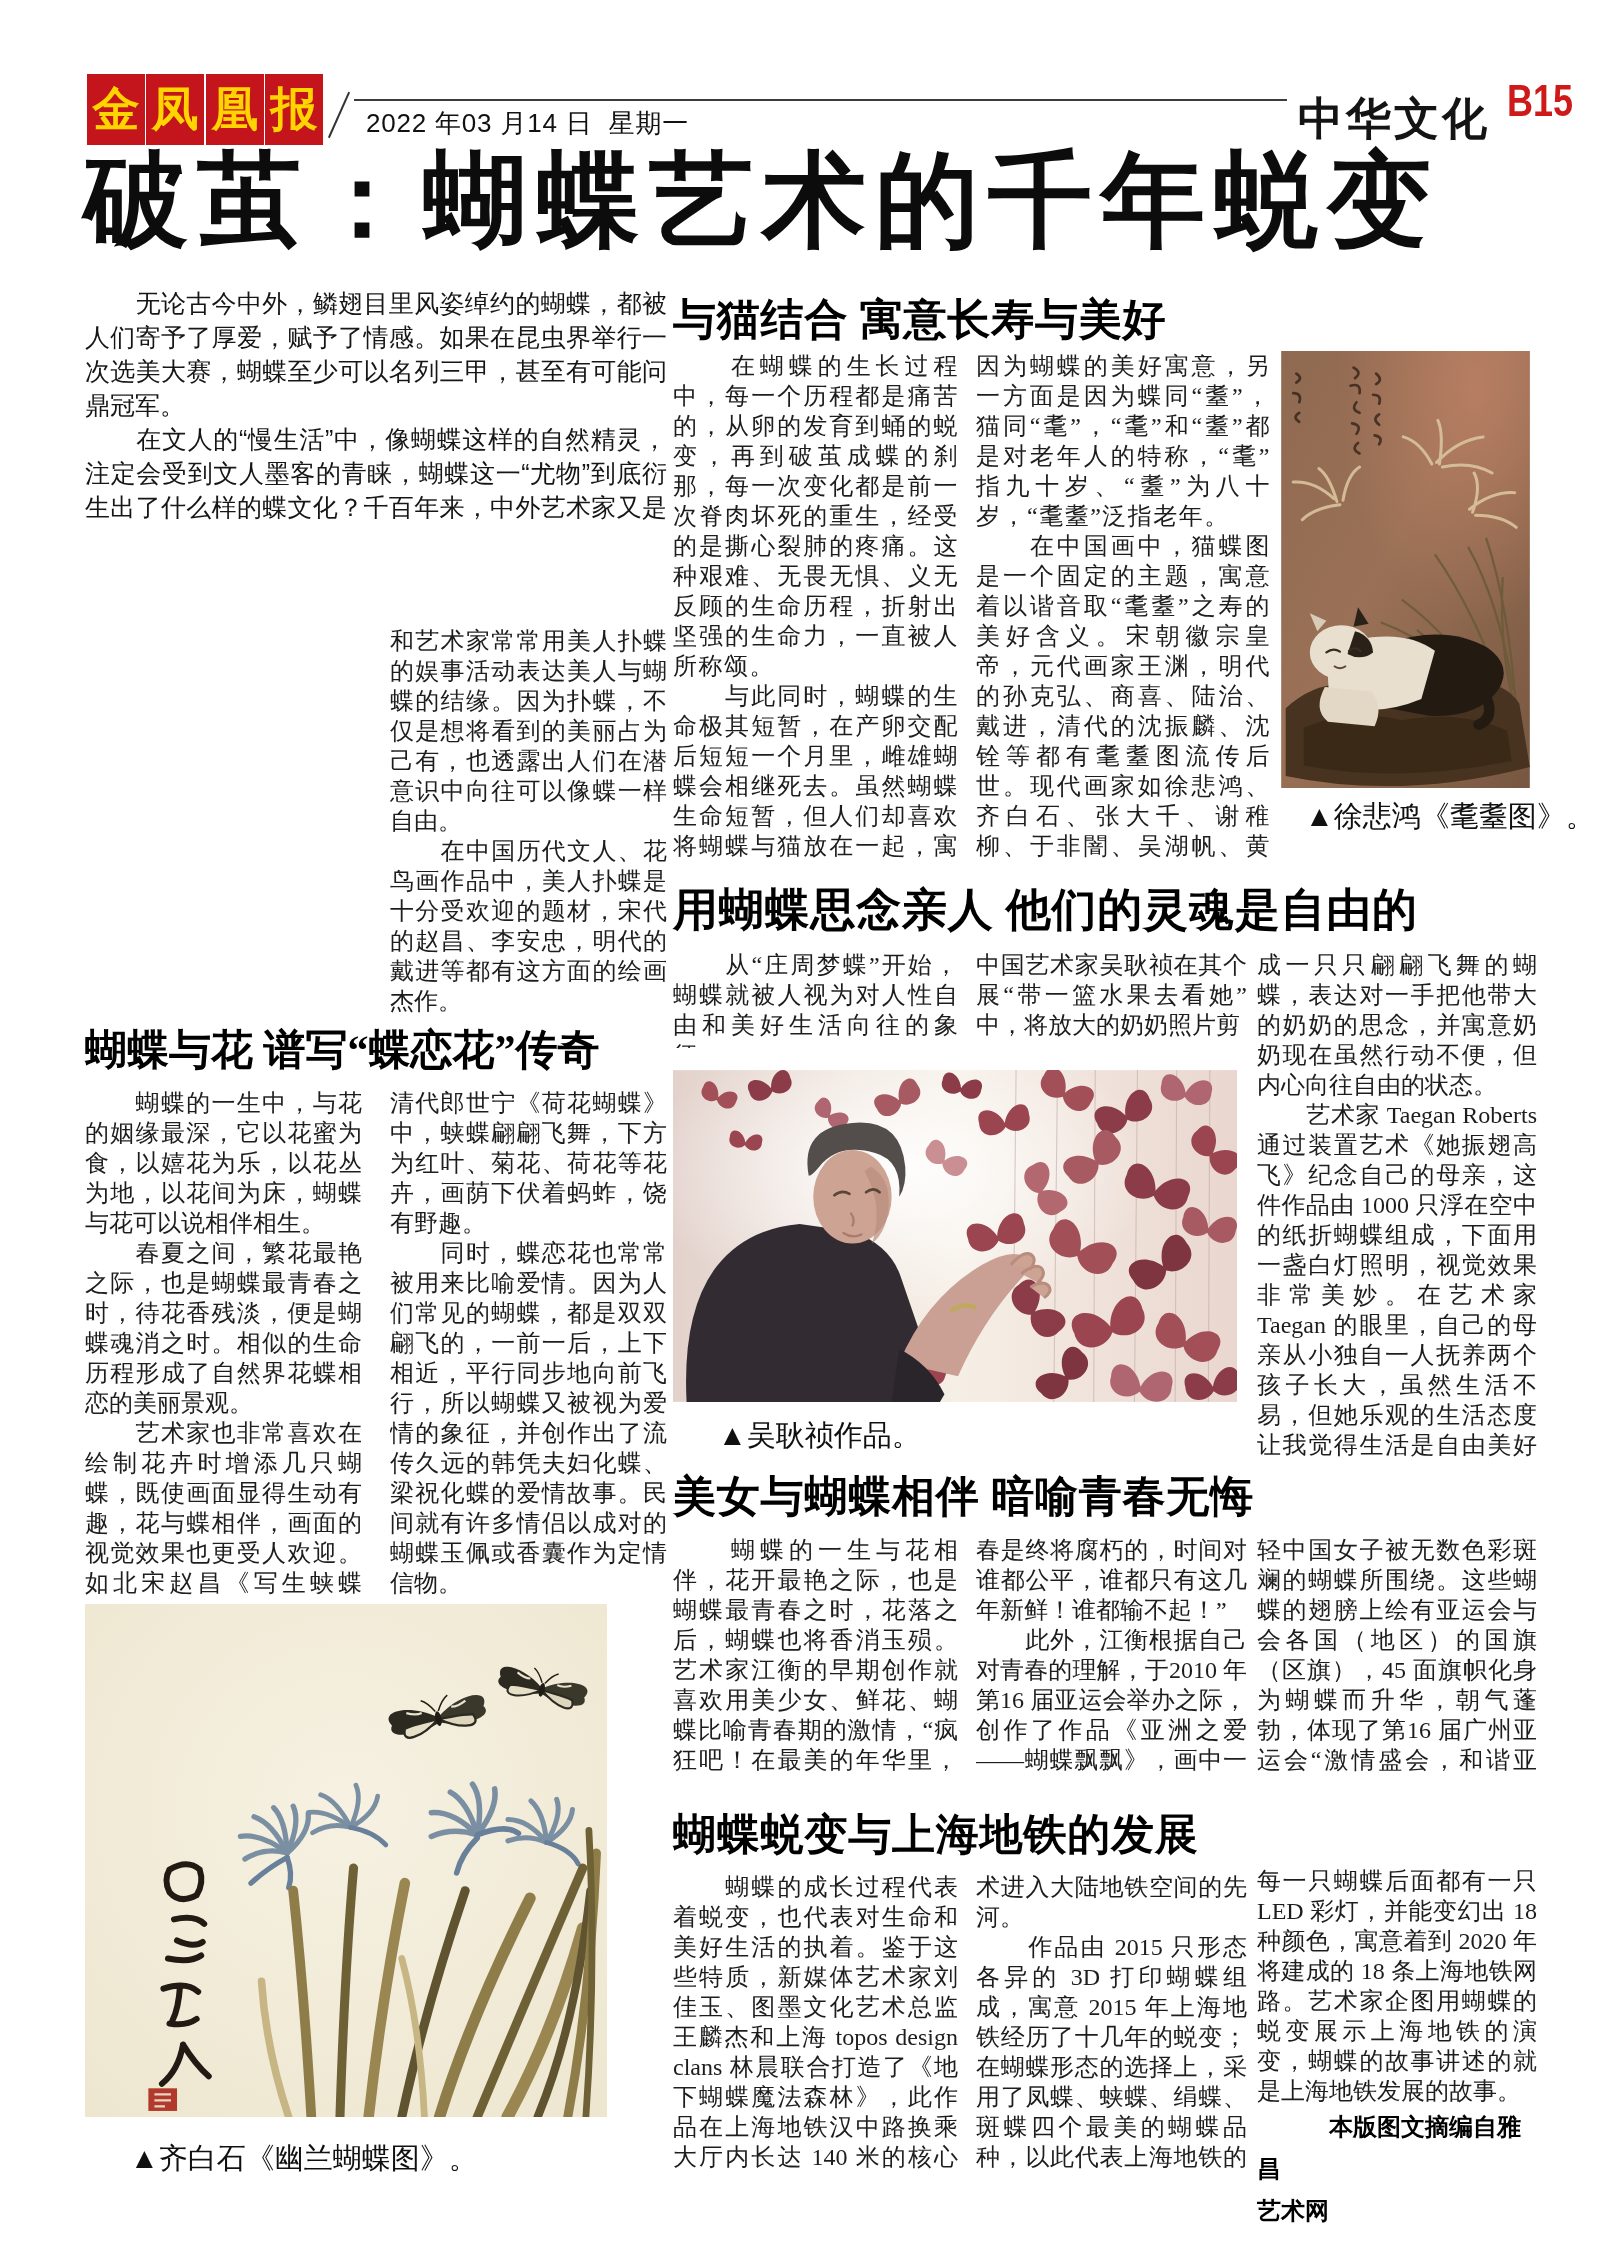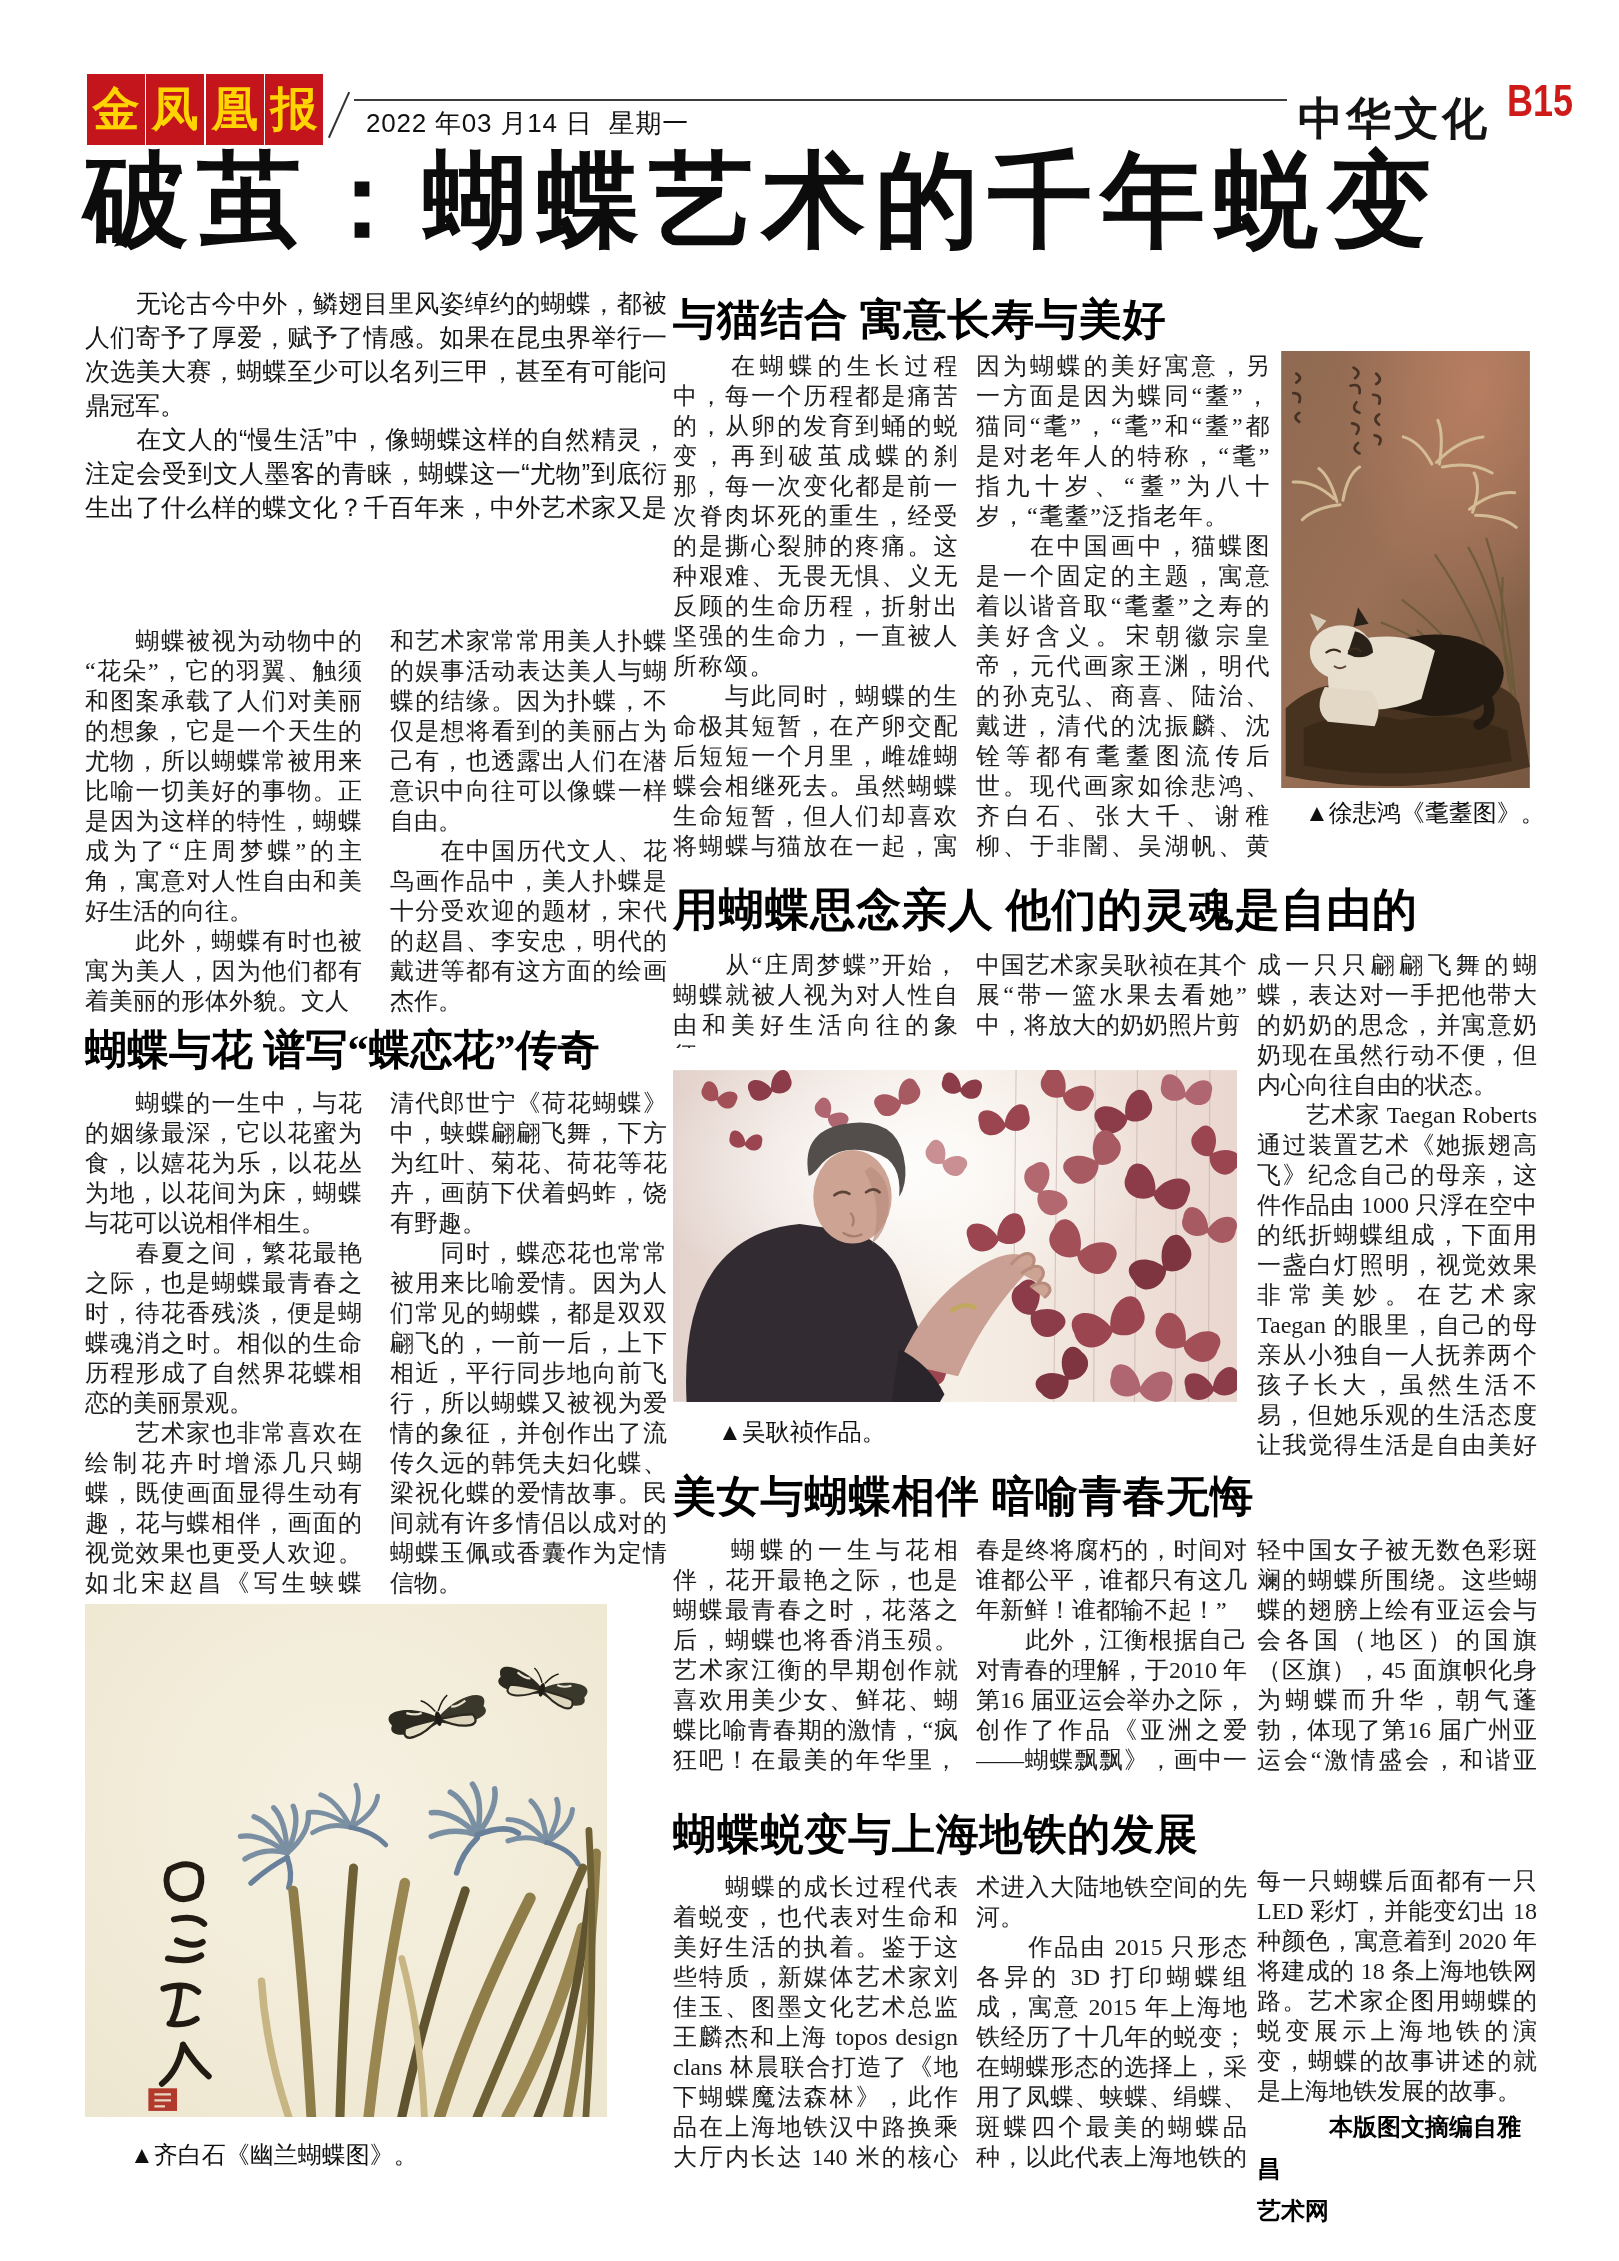--- a/index.html
+++ b/index.html
@@ -21,21 +21,21 @@
   #headline{position:absolute;left:84px;top:146px;width:1455px;font-size:104px;font-weight:900;
         color:#0c0c0c;letter-spacing:9px;white-space:nowrap;line-height:1.05;}
   
   #intro{position:absolute;left:85px;top:286px;width:582px;height:240px;
         font-family:"Liberation Sans","DejaVu Sans",sans-serif;font-size:25px;line-height:34px;
         text-align:justify;white-space:pre-line;color:#161616;overflow:hidden;}
   
   .sec-title{position:absolute;font-weight:900;color:#000;white-space:nowrap;letter-spacing:0.8px;}
   .col{position:absolute;font-size:24px;line-height:30px;text-align:justify;
        white-space:pre-line;overflow:hidden;overflow-wrap:anywhere;color:#1d1d1d;}
-  .caption{position:absolute;font-size:24px;color:#101010;white-space:nowrap;}
+  .caption{position:absolute;font-size:29px;color:#101010;white-space:nowrap;}
   .imgbox{position:absolute;overflow:hidden;}
   .credit{position:absolute;font-size:24px;line-height:42px;font-weight:700;white-space:pre-line;color:#000;}
 </style>
 </head>
 <body>
 
 <div id="page">
 
   <div>
     <div class="logo-tile" style="left:87px">金</div>
@@ -47,22 +47,20 @@
   <div id="top-rule"></div>
   <div id="date">2022 年03 月14 日  星期一</div>
   <div id="section-name">中华文化</div>
   <div id="page-number">B15</div>
 
   <div id="headline">破茧：蝴蝶艺术的千年蜕变</div>
 
   <div id="intro">　　无论古今中外，鳞翅目里风姿绰约的蝴蝶，都被人们寄予了厚爱，赋予了情感。如果在昆虫界举行一次选美大赛，蝴蝶至少可以名列三甲，甚至有可能问鼎冠军。
 　　在文人的“慢生活”中，像蝴蝶这样的自然精灵，注定会受到文人墨客的青睐，蝴蝶这一“尤物”到底衍生出了什么样的蝶文化？千百年来，中外艺术家又是如何通过作品向人们展现蝴蝶的魅力？蝴蝶在当代艺术家手中破茧重生后的面貌又是什么呢？</div>
 
-  <div class="col" style="left:85px;top:626px;width:277px;height:393px;">　　蝴蝶被视为动物中的“花朵”，它的羽翼、触须和图案承载了人们对美丽的想象，它是一个天生的尤物，所以蝴蝶常被用来比喻一切美好的事物。正是因为这样的特性，蝴蝶成为了“庄周梦蝶”的主角，寓意对人性自由和美好生活的向往。
-　　此外，蝴蝶有时也被寓为美人，因为他们都有着美丽的形体外貌。文人</div>
   <div class="col" style="left:390px;top:626px;width:277px;height:393px;">和艺术家常常用美人扑蝶的娱事活动表达美人与蝴蝶的结缘。因为扑蝶，不仅是想将看到的美丽占为己有，也透露出人们在潜意识中向往可以像蝶一样自由。
 　　在中国历代文人、花鸟画作品中，美人扑蝶是十分受欢迎的题材，宋代的赵昌、李安忠，明代的戴进等都有这方面的绘画杰作。</div>
 
   <div class="sec-title" style="left:85px;top:1022px;font-size:42px;letter-spacing:0;">蝴蝶与花 谱写“蝶恋花”传奇</div>
   <div class="col" style="left:85px;top:1088px;width:277px;height:508px;">　　蝴蝶的一生中，与花的姻缘最深，它以花蜜为食，以嬉花为乐，以花丛为地，以花间为床，蝴蝶与花可以说相伴相生。
 　　春夏之间，繁花最艳之际，也是蝴蝶最青春之时，待花香残淡，便是蝴蝶魂消之时。相似的生命历程形成了自然界花蝶相恋的美丽景观。
 　　艺术家也非常喜欢在绘制花卉时增添几只蝴蝶，既使画面显得生动有趣，花与蝶相伴，画面的视觉效果也更受人欢迎。如北宋赵昌《写生蛱蝶图》和</div>
   <div class="col" style="left:390px;top:1088px;width:277px;height:508px;">清代郎世宁《荷花蝴蝶》中，蛱蝶翩翩飞舞，下方为红叶、菊花、荷花等花卉，画荫下伏着蚂蚱，饶有野趣。
 　　同时，蝶恋花也常常被用来比喻爱情。因为人们常见的蝴蝶，都是双双翩飞的，一前一后，上下相近，平行同步地向前飞行，所以蝴蝶又被视为爱情的象征，并创作出了流传久远的韩凭夫妇化蝶、梁祝化蝶的爱情故事。民间就有许多情侣以成对的蝴蝶玉佩或香囊作为定情信物。</div>
 

